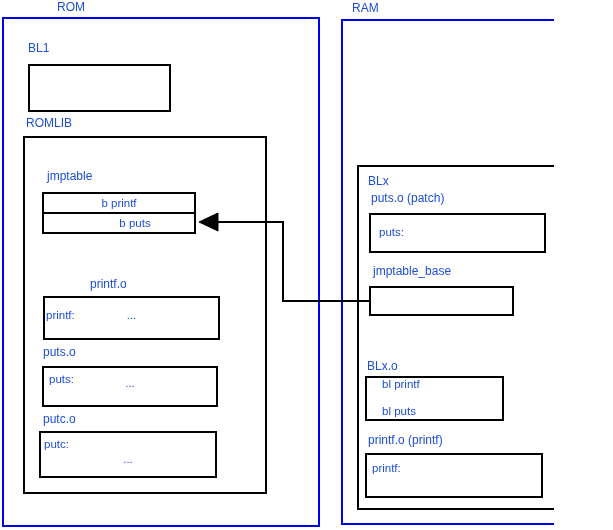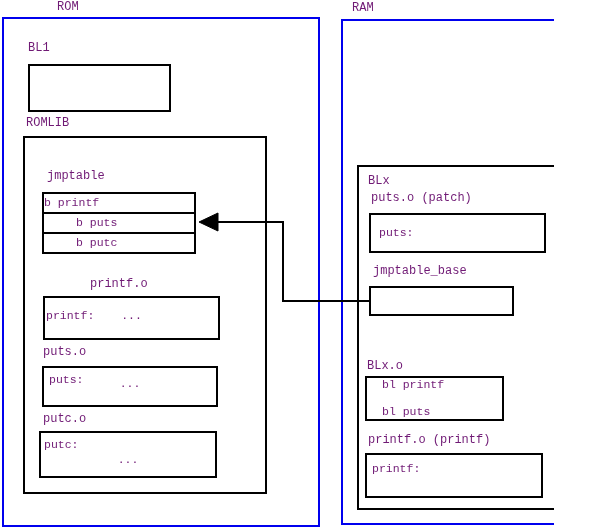--- a/index.html
+++ b/index.html
@@ -1,18 +1,18 @@
 <!DOCTYPE html>
 <html><head>
 <meta charset="utf-8">
 <style>
   html,body { margin:0; padding:0; background:#fff; }
   .stage {
     position:relative; width:554px; height:530px; background:#ffffff;
-    font-family:Liberation Mono, monospace; color:#701a75;
+    font-family:Liberation Sans, sans-serif; color:#1d4ed8;
     overflow:hidden;
   }
   .lbl { position:absolute; font-size:12px; line-height:13px; white-space:nowrap; }
   .box { position:absolute; border:2px solid #000; background:#fff; box-sizing:border-box; }
   .frame { position:absolute; border:2px solid #0000ee; background:transparent; box-sizing:border-box; }
   .content { position:absolute; font-size:11.5px; line-height:13px; white-space:nowrap; }
   .centered { left:50%; transform:translateX(-50%); }
 
   #rom-frame   { left:2px;   top:17px;  width:318px; height:510px; }
   #ram-frame   { left:341px; top:19px;  width:269px; height:506px; }
@@ -21,21 +21,21 @@
   #ram-title   { left:352px; top:2px; }
 
   #bl1-label    { left:28px; top:42px; }
   #bl1-box      { left:28px; top:64px;  width:143px; height:48px; }
   #romlib-label { left:26px; top:117px; }
   #romlib-box   { left:23px; top:136px; width:244px; height:358px; }
 
   #jmptable-label { left:47px; top:170px; }
   #jmptable       { position:absolute; left:42px; top:192px; width:154px; }
   .jmp-row { border:2px solid #000; background:#fff; box-sizing:border-box;
-             height:22px; line-height:18px; text-align:left; font-size:11.5px; }
+             height:22px; line-height:18px; text-align:center; font-size:11.5px; }
   .jmp-row + .jmp-row { margin-top:-2px;padding-left:32px; }
 
   #printf-o-label { left:43px; top:278px;margin-left:47px; }
   #printf-o-box   { left:43px; top:296px; width:177px; height:44px; }
   #puts-o-label   { left:43px; top:346px; }
   #puts-o-box     { left:42px; top:366px; width:176px; height:41px; }
   #putc-o-label   { left:43px; top:413px; }
   #putc-o-box     { left:39px; top:431px; width:178px; height:47px; }
 
   #blx-box          { left:357px; top:165px; width:231px; height:345px; }
@@ -62,21 +62,20 @@
   <div class="lbl" id="bl1-label">BL1</div>
   <div class="box" id="bl1-box"></div>
 
   <div class="lbl" id="romlib-label">ROMLIB</div>
   <div class="box" id="romlib-box"></div>
 
   <div class="lbl" id="jmptable-label">jmptable</div>
   <div id="jmptable">
     <div class="jmp-row">b printf</div>
     <div class="jmp-row">b puts</div>
-    <div class="jmp-row">b putc</div>
   </div>
 
   <div class="lbl" id="printf-o-label">printf.o</div>
   <div class="box" id="printf-o-box">
     <span class="content" style="left:1px; top:11px;">printf:</span>
     <span class="content centered" style="top:11px;">...</span>
   </div>
 
   <div class="lbl" id="puts-o-label">puts.o</div>
   <div class="box" id="puts-o-box">

